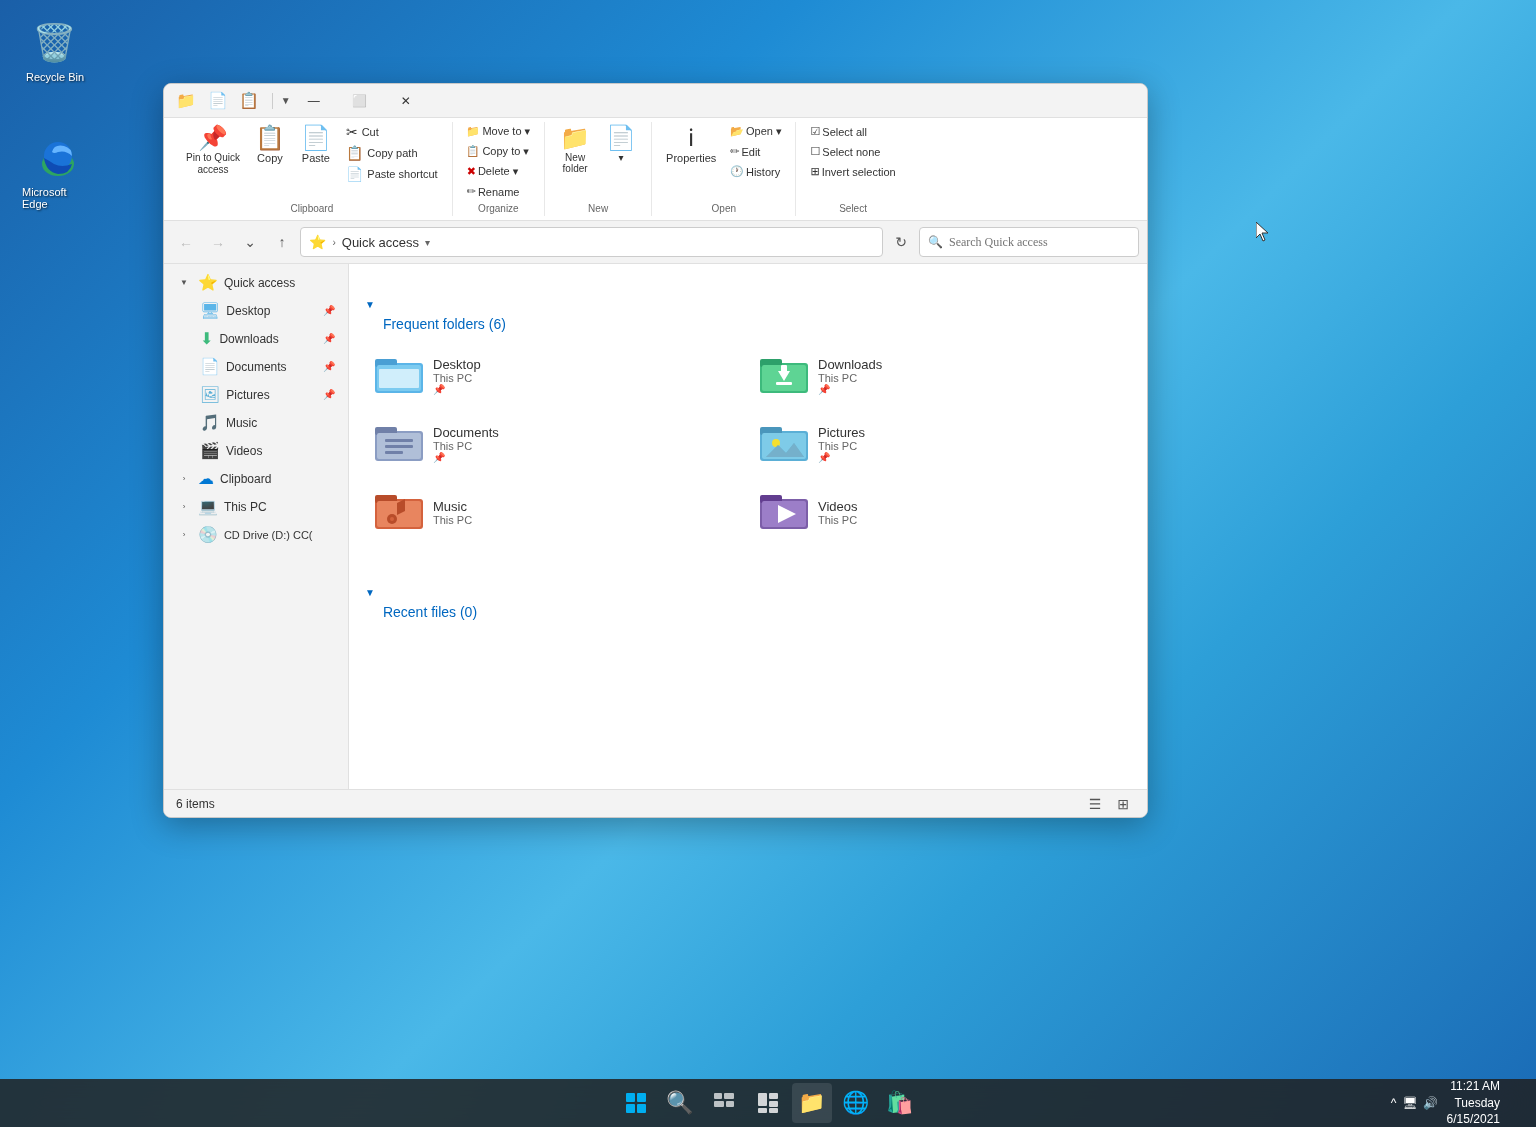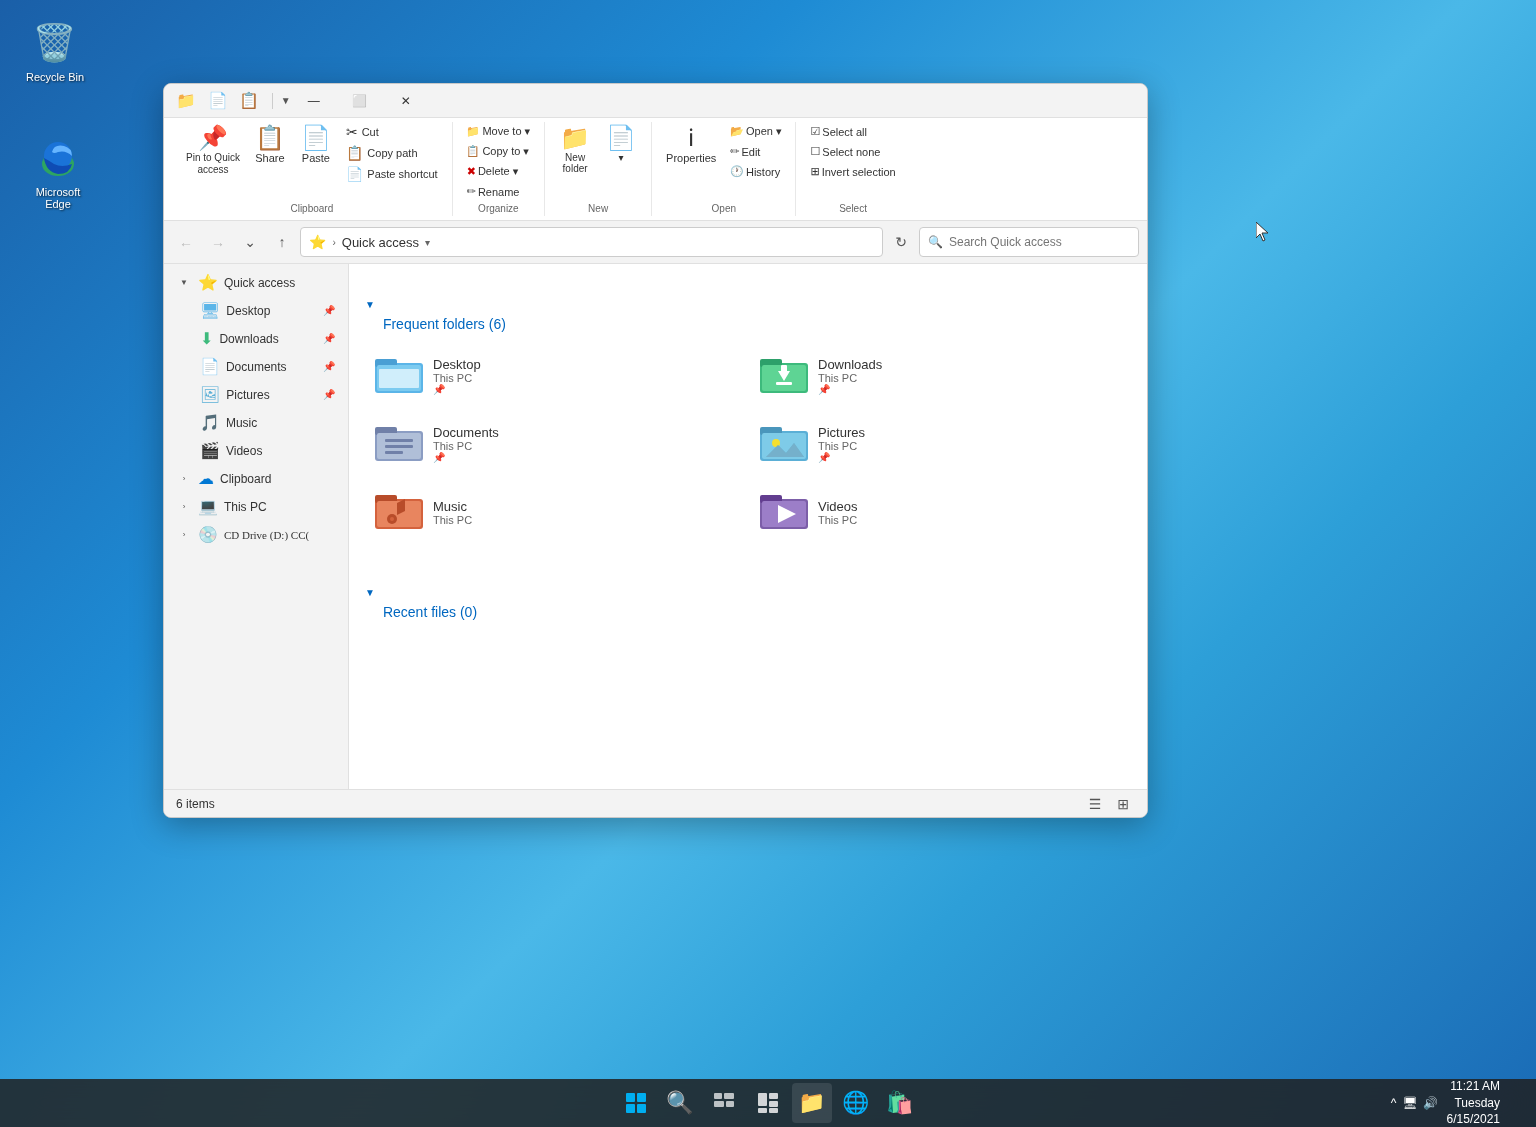--- a/index.html
+++ b/index.html
@@ -34,21 +34,21 @@
       width: 48px;
       height: 48px;
       display: flex;
       align-items: center;
       justify-content: center;
       font-size: 36px;
     }
     .desktop-icon .icon-label {
       color: white;
       font-size: 11px;
-      text-align: center;
+      text-align: left;
       margin-top: 4px;
       text-shadow: 1px 1px 2px rgba(0,0,0,0.7);
     }
 
     
     .taskbar {
       position: absolute;
       bottom: 0;
       left: 0;
       width: 100%;
@@ -358,20 +358,21 @@
       gap: 6px;
     }
     .search-icon { font-size: 12px; color: #888; }
     .search-input {
       border: none;
       outline: none;
       font-size: 12px;
       color: #333;
       flex: 1;
       background: transparent;
+      font-family: Liberation Serif, serif;
     }
 
     
     .main-content {
       display: flex;
       flex: 1;
       overflow: hidden;
     }
 
     
@@ -561,21 +562,21 @@
     <div class="ribbon-content">
 
       <div class="ribbon-group">
         <div class="ribbon-group-items">
           <div class="ribbon-btn">
             <span class="rb-icon">📌</span>
             <span style="font-size:10px;text-align:center;line-height:1.2;">Pin to Quick<br>access</span>
           </div>
           <div class="ribbon-btn">
             <span class="rb-icon">📋</span>
-            <span>Share</span>
+            <span>Copy</span>
           </div>
           <div class="ribbon-btn">
             <span class="rb-icon">📄</span>
             <span>Paste</span>
           </div>
           <div class="ribbon-col">
             <div class="ribbon-btn-small">
               <span class="rb-icon-sm">✂</span>
               <span>Cut</span>
             </div>
@@ -742,21 +743,21 @@
 
         <div class="sidebar-item">
           <span class="sidebar-expand">›</span>
           <span class="sidebar-icon icon-thispc">💻</span>
           <span class="sidebar-label">This PC</span>
         </div>
 
         <div class="sidebar-item">
           <span class="sidebar-expand">›</span>
           <span class="sidebar-icon icon-cd">💿</span>
-          <span class="sidebar-label" style="overflow:hidden;text-overflow:ellipsis;white-space:nowrap;font-size:11px;font-family:Liberation Serif, serif;">CD Drive (D:) CC(</span>
+          <span class="sidebar-label" style="overflow:hidden;text-overflow:ellipsis;white-space:nowrap;font-size:11px;">CD Drive (D:) CC(</span>
         </div>
       </div>
 
       <div class="content-pane">
 
         <div class="section-header">
           <span class="section-chevron">▼</span>
           <span class="section-title">Frequent folders (6)</span>
         </div>
 

